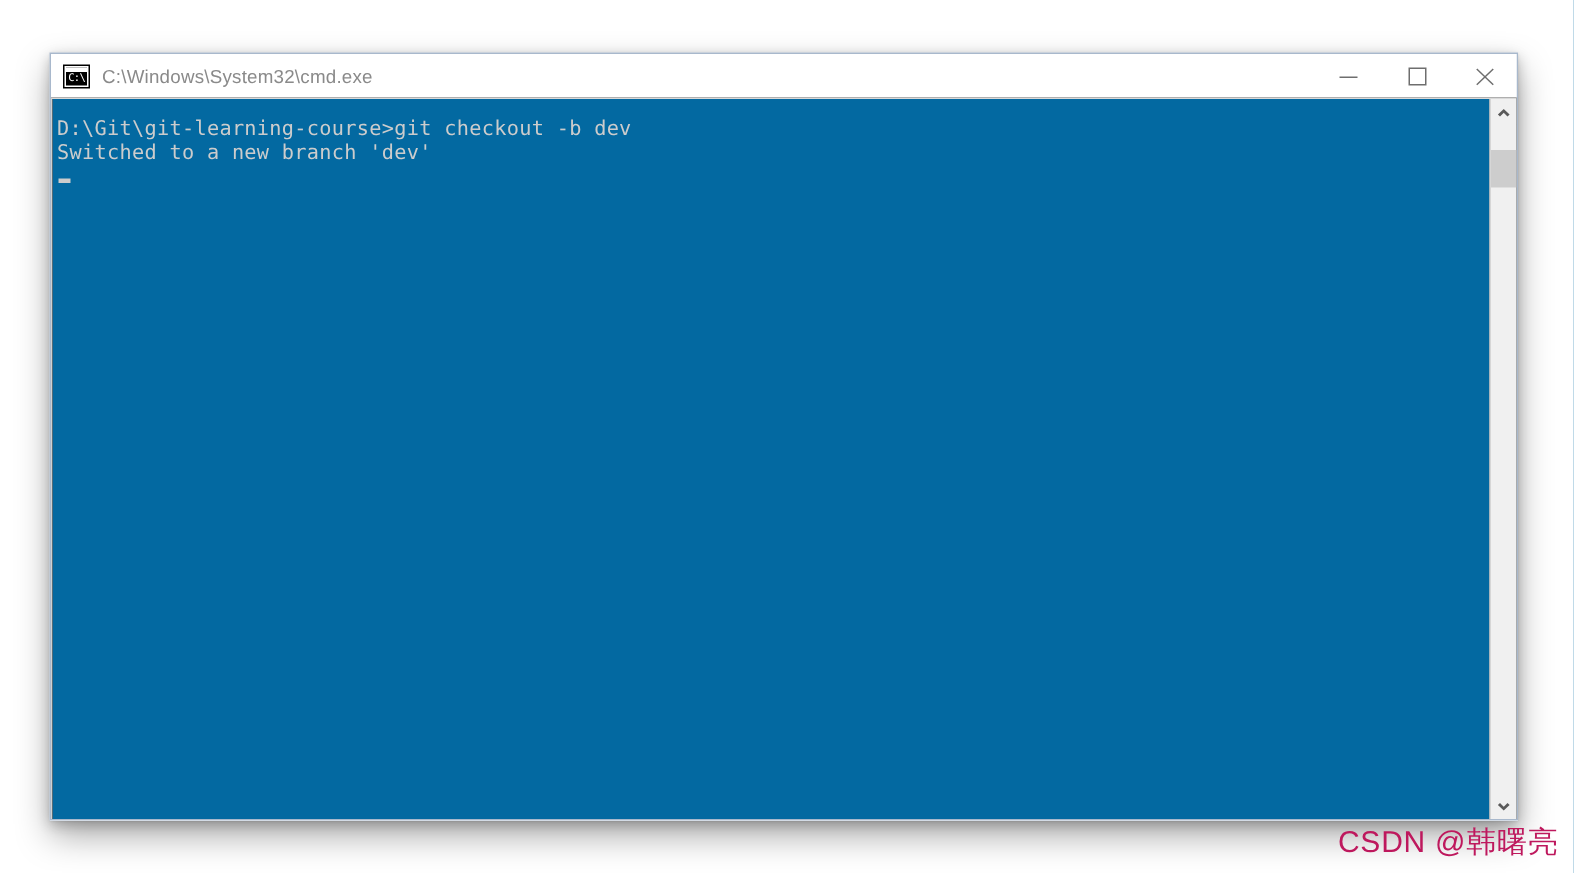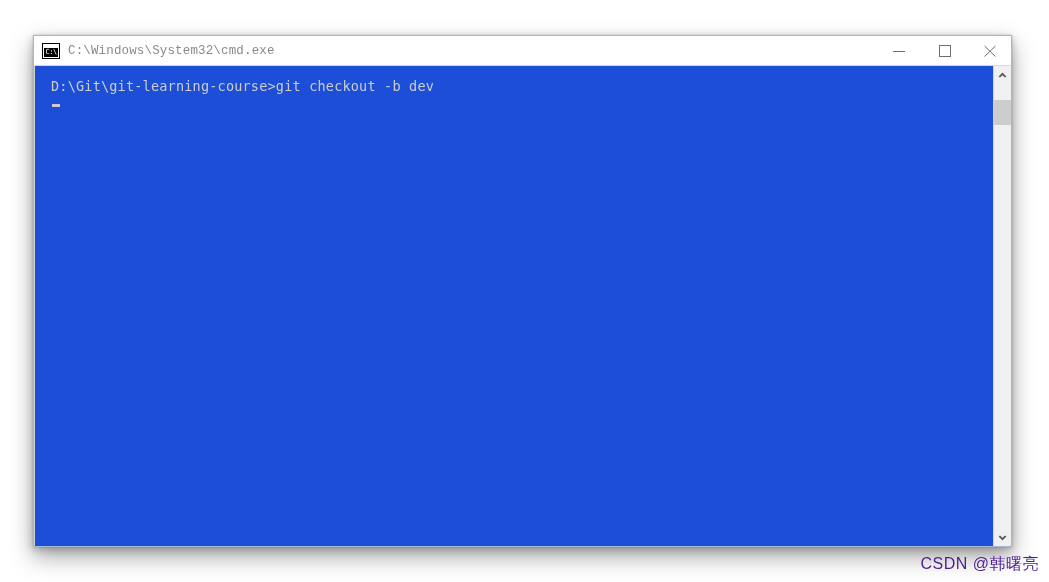--- a/index.html
+++ b/index.html
@@ -90,21 +90,21 @@
     color: #ffffff;
     font-family: "DejaVu Sans Mono", monospace;
     font-size: 7px;
     line-height: 8px;
     letter-spacing: -0.5px;
     white-space: nowrap;
   }
   #title-text {
     font-size: 12.5px;
     color: #8a8a8a;
-    font-family: Liberation Mono, monospace;
+    font-family: Liberation Sans, sans-serif;
     letter-spacing: 0.15px;
     white-space: nowrap;
   }
 
   
   #win-controls {
     position: absolute;
     right: 0;
     top: 0;
     height: 29px;
@@ -131,22 +131,22 @@
     display: flex;
     background: #0c0c0c;
     border-top: 1px solid #d9d9d9;
     border-left: 1px solid #d0d0d0;
     overflow: hidden;
     position: relative;
   }
 
   #console-screen {
     flex: 1 1 auto;
-    background: #1d4ed8;
-    padding: 12px 0 0 15px;
+    background: #0369a1;
+    padding: 12px 0 0 2px;
     overflow: hidden;
     position: relative;
   }
 
   .console-line {
     font-family: "DejaVu Sans Mono", "Liberation Mono", monospace;
     font-size: 13.5px;
     line-height: 16px;
     color: #cccccc;
     white-space: pre;
@@ -202,22 +202,22 @@
     background: #cdcdcd;
     cursor: default;
   }
 
   
   #watermark {
     position: absolute;
     right: 10px;
     bottom: 7px;
     font-family: "Liberation Sans", sans-serif;
-    font-size: 16px;
-    color: #4c1d95;
+    font-size: 20px;
+    color: #be185d;
     letter-spacing: 0.5px;
     white-space: nowrap;
     user-select: none;
   }
 </style>
 </head>
 <body>
 
 <div id="desktop">
 
@@ -255,20 +255,21 @@
           </svg>
         </button>
 
       </div>
     </div>
 
     <div id="console-area">
 
       <div id="console-screen">
         <div class="console-line">D:\Git\git-learning-course&gt;git checkout -b dev</div>
+        <div class="console-line">Switched to a new branch 'dev'</div>
         <div class="console-line blank"></div>
         <div class="console-line"><span class="cursor-block"></span></div>
       </div>
 
       <div id="console-scrollbar">
 
         <div class="sb-arrow" title="Scroll up">
           <svg width="9" height="6" viewBox="0 0 9 6">
             <path d="M4.5 0.6 L8.4 4.4 L7.0 5.6 L4.5 3.2 L2.0 5.6 L0.6 4.4 Z"></path>
           </svg>

